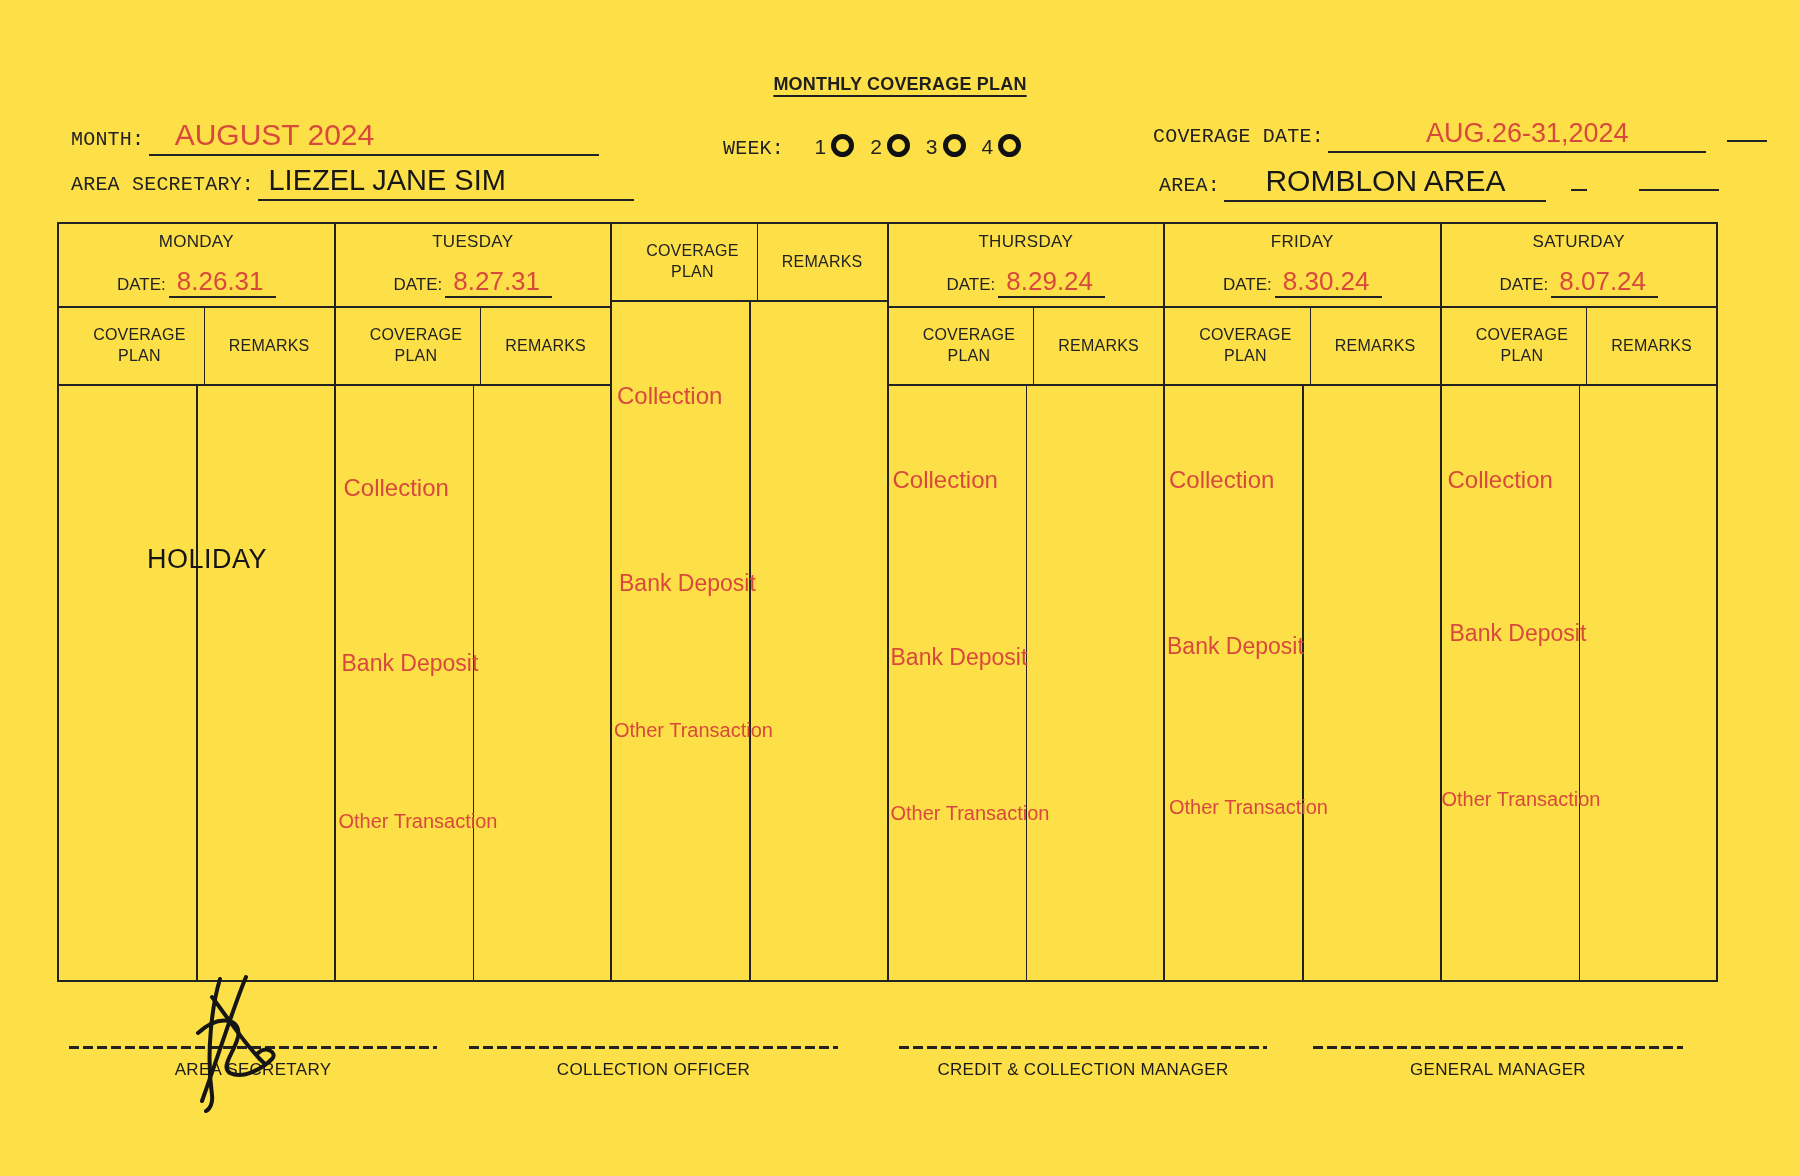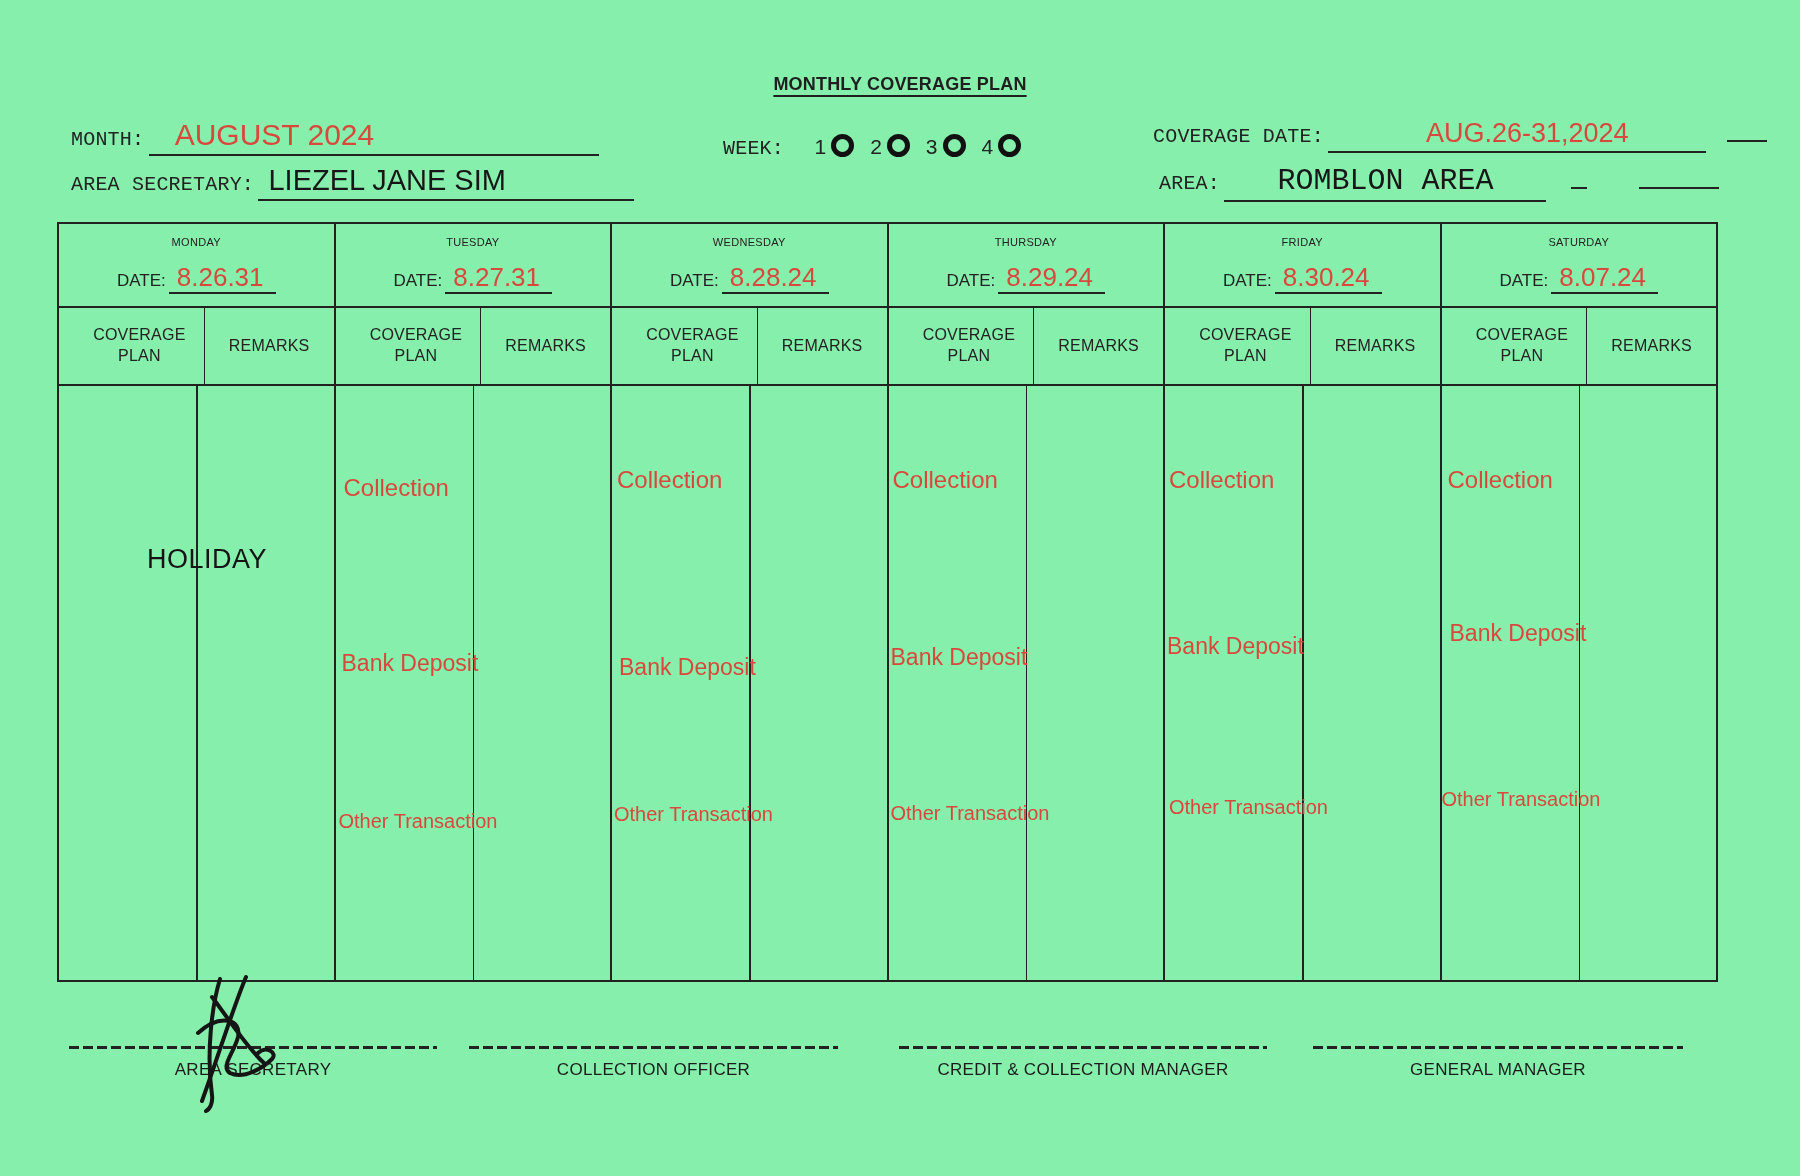--- a/index.html
+++ b/index.html
@@ -1,17 +1,17 @@
 <!DOCTYPE html>
 <html><head>
 <meta charset="utf-8">
 <style>
   html,body{margin:0;padding:0;background:#ffffff;}
   body{width:1800px;height:1176px;font-family:"Liberation Sans",sans-serif;color:#1f1f1f;overflow:hidden;}
-  .page{position:relative;width:1800px;height:1176px;background:#86efac;}
+  .page{position:relative;width:1800px;height:1176px;background:#fde047;}
 
   
   .title{position:absolute;top:74px;left:0;width:100%;text-align:center;
          font-size:18px;font-weight:700;letter-spacing:.2px;
          text-decoration:underline;text-underline-offset:5px;text-decoration-thickness:2px;}
 
   .hlabel{font-size:20px;letter-spacing:.2px;color:#222;font-family:Liberation Mono, monospace;}
   .field-line{display:inline-block;border-bottom:2px solid #222;vertical-align:baseline;}
 
   .month-cluster{position:absolute;left:71px;top:118px;white-space:nowrap;}
@@ -24,31 +24,31 @@
              vertical-align:-3px;margin:0 16px 0 5px;}
 
   .covdate-cluster{position:absolute;left:1153px;top:118px;white-space:nowrap;}
   .covdate-fill{width:358px;padding:0 0 2px 20px;font-size:27px;color:var(--red);text-align:center;}
   .stub{display:inline-block;border-bottom:2px solid #222;height:14px;}
 
   .areasec-cluster{position:absolute;left:71px;top:164px;white-space:nowrap;}
   .areasec-fill{width:366px;padding:0 0 2px 10px;font-size:29px;color:#171717;}
 
   .area-cluster{position:absolute;left:1159px;top:164px;white-space:nowrap;}
-  .area-fill{width:322px;padding:0 0 2px 0;font-size:30px;color:#171717;text-align:center;font-family:Liberation Mono, monospace;}
+  .area-fill{width:322px;padding:0 0 2px 0;font-size:30px;color:#171717;text-align:center;}
 
   
   .plan-table{position:absolute;left:57px;top:222px;width:1661px;height:760px;
               border:2px solid #222;display:flex;box-sizing:border-box;}
   .day-group{flex:1 1 0;display:flex;flex-direction:column;border-right:2px solid #222;min-width:0;}
   .day-group:last-child{border-right:none;}
 
   .day-head{height:84px;border-bottom:2px solid #222;display:flex;flex-direction:column;
             align-items:center;justify-content:center;box-sizing:border-box;}
-  .day-name{font-size:11px;letter-spacing:.3px;color:#222;}
+  .day-name{font-size:17px;letter-spacing:.3px;color:#222;}
   .date-line{margin-top:16px;white-space:nowrap;}
   .date-label{font-size:17px;color:#222;}
   .date-fill{display:inline-block;font-size:26px;color:var(--red);border-bottom:2px solid #222;
              padding:0 12px 0 8px;margin-left:3px;line-height:1.05;}
 
   .col-heads{height:78px;border-bottom:2px solid #222;display:flex;box-sizing:border-box;padding-left:16px;}
   .col-head{flex:1 1 0;display:flex;align-items:center;justify-content:center;text-align:center;
             font-size:16px;line-height:1.3;letter-spacing:.2px;color:#222;padding:0 10px;min-width:0;}
   .col-head.coverage{border-right:1.5px solid #222;}
 
@@ -136,26 +136,20 @@
       </div>
       <div class="day-body">
         <div class="body-divider"></div>
         <div class="item c1" style="left:8px;top:90px;">Collection</div>
         <div class="item c2" style="left:6px;top:266px;">Bank Deposit</div>
         <div class="item c3" style="left:3px;top:425px;">Other Transaction</div>
       </div>
     </div>
 
     <div class="day-group">
-      <div class="day-head">
-        <div class="day-name">WEDNESDAY</div>
-        <div class="date-line">
-          <span class="date-label">DATE:</span><span class="date-fill">8.28.24</span>
-        </div>
-      </div>
       <div class="col-heads">
         <div class="col-head coverage">COVERAGE PLAN</div>
         <div class="col-head">REMARKS</div>
       </div>
       <div class="day-body">
         <div class="body-divider"></div>
         <div class="item c1" style="left:5px;top:82px;">Collection</div>
         <div class="item c2" style="left:7px;top:270px;">Bank Deposit</div>
         <div class="item c3" style="left:2px;top:418px;">Other Transaction</div>
       </div>

